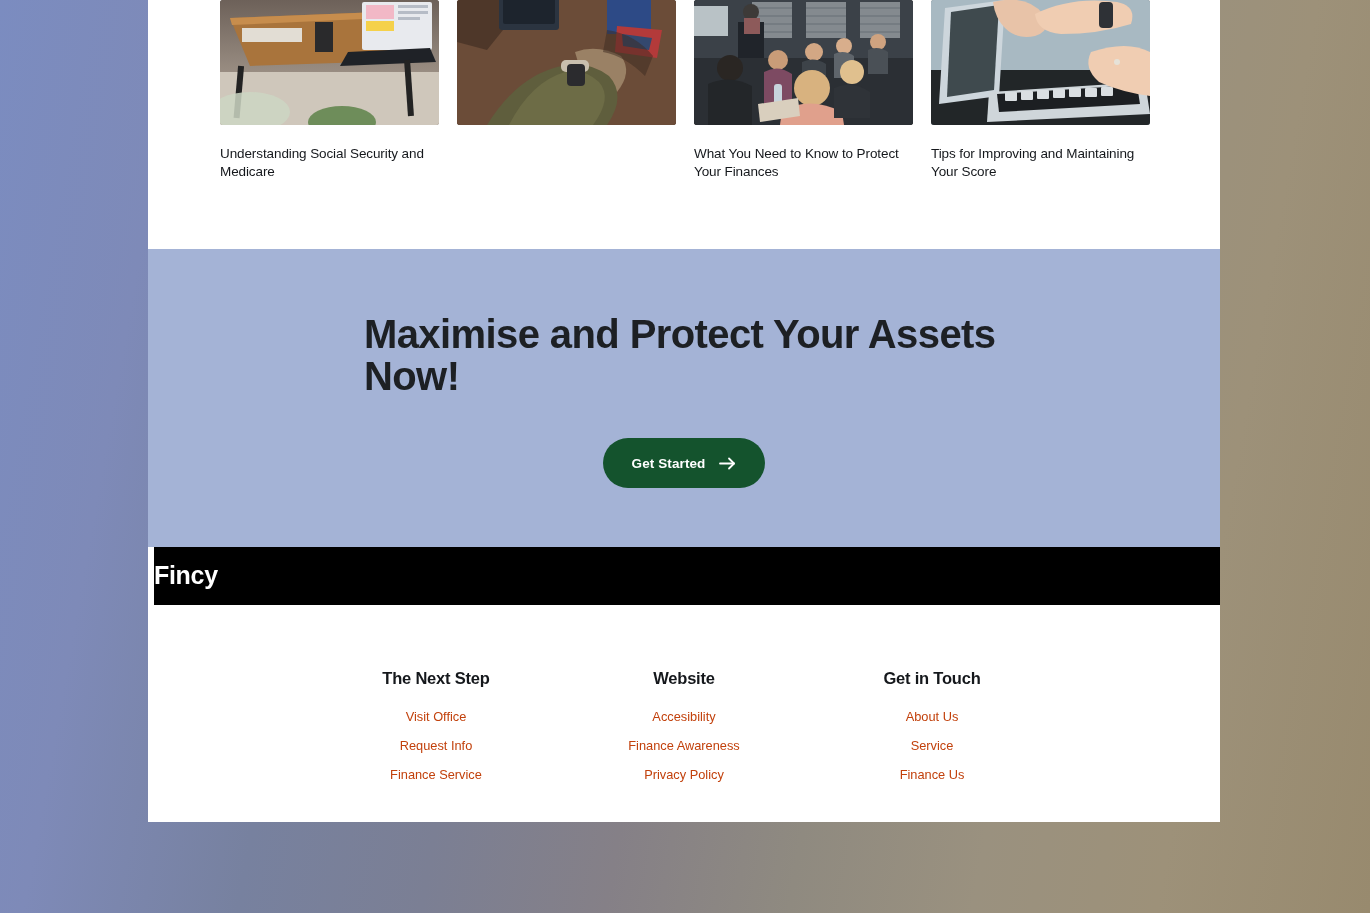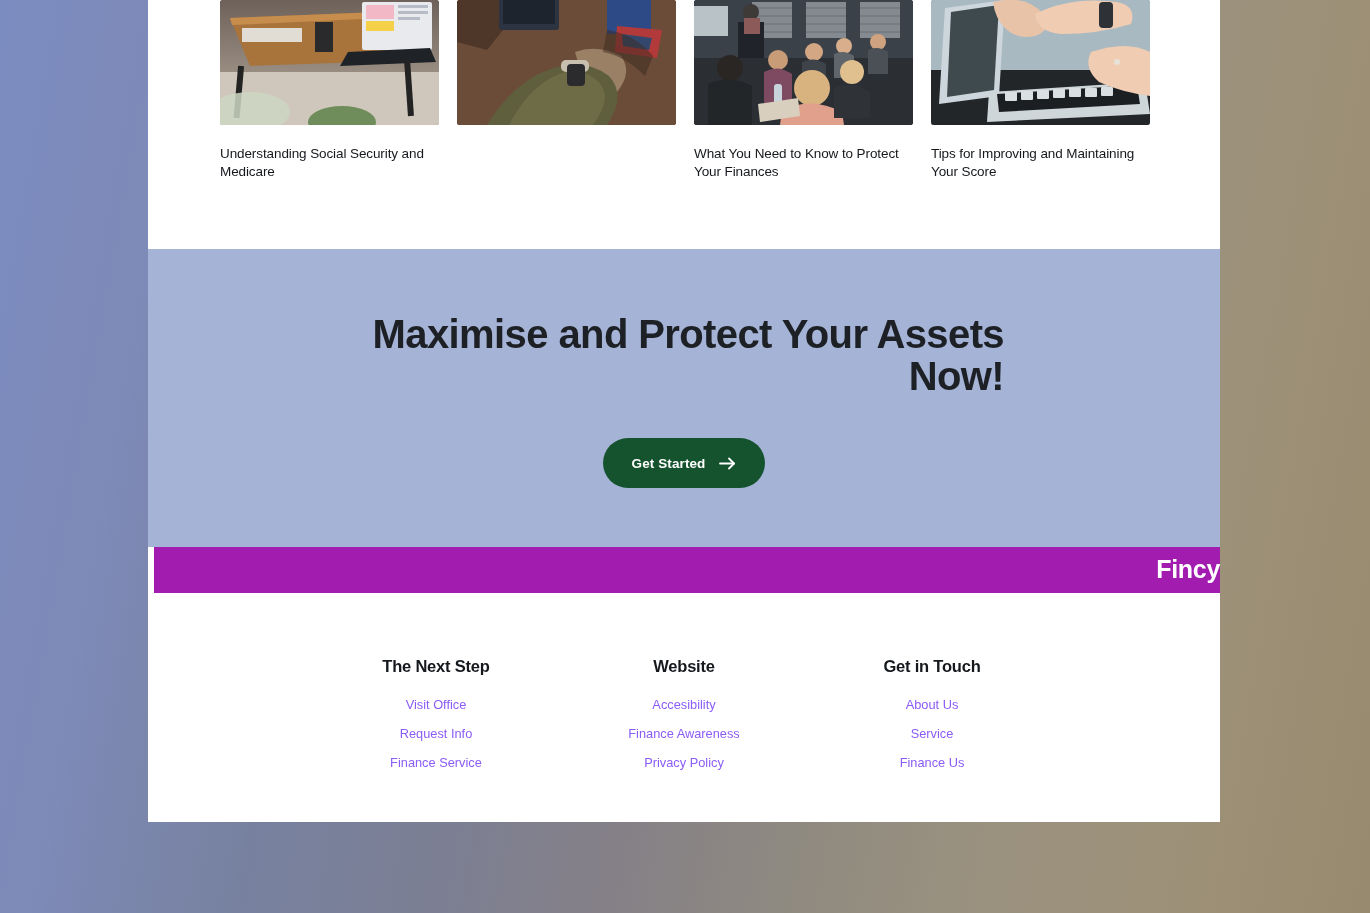--- a/index.html
+++ b/index.html
@@ -79,21 +79,21 @@
     flex-direction: column;
     align-items: center;
     justify-content: flex-start;
     padding-top: 64px;
   }
 
   .cta-heading {
     font-size: 40px;
     font-weight: bold;
     color: #1d2024;
-    text-align: right;
+    text-align: left;
     line-height: 1.06;
     max-width: 640px;
     letter-spacing: -0.6px;
   }
 
   .cta-btn {
     margin-top: 41px;
     background: #14532d;
     color: #ffffff;
     border: none;
@@ -107,26 +107,26 @@
     display: inline-flex;
     align-items: center;
     gap: 14px;
     cursor: pointer;
   }
 
   .cta-btn .arrow { display: inline-flex; align-items: center; }
 
   
   .brandbar {
-    background: #a21caf;
-    height: 46px;
+    background: #000000;
+    height: 58px;
     margin: 0 0 0 6px;
     display: flex;
     align-items: center;
-    justify-content: flex-end;
+    justify-content: flex-start;
   }
 
   .brandbar-name {
     color: #ffffff;
     font-size: 25px;
     font-weight: bold;
     letter-spacing: -0.3px;
   }
 
   
@@ -151,21 +151,21 @@
     font-size: 16.5px;
     font-weight: bold;
     color: #15181c;
     letter-spacing: -0.2px;
   }
 
   .footer-link {
     display: block;
     margin-top: 14px;
     font-size: 12.8px;
-    color: #8b5cf6;
+    color: #c2410c;
     text-decoration: none;
     cursor: pointer;
   }
   .footer-link:first-of-type { margin-top: 21px; }
 </style>
 </head>
 <body>
 
 <div class="page">
 

